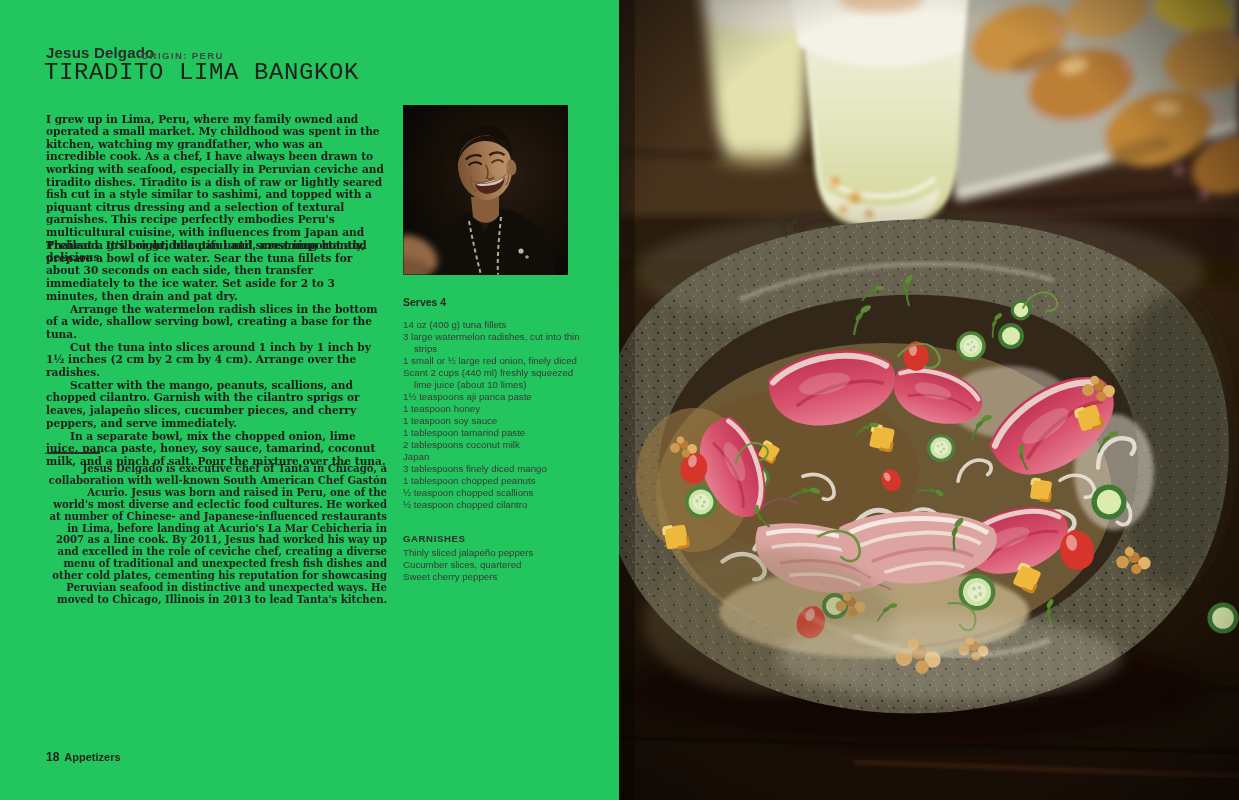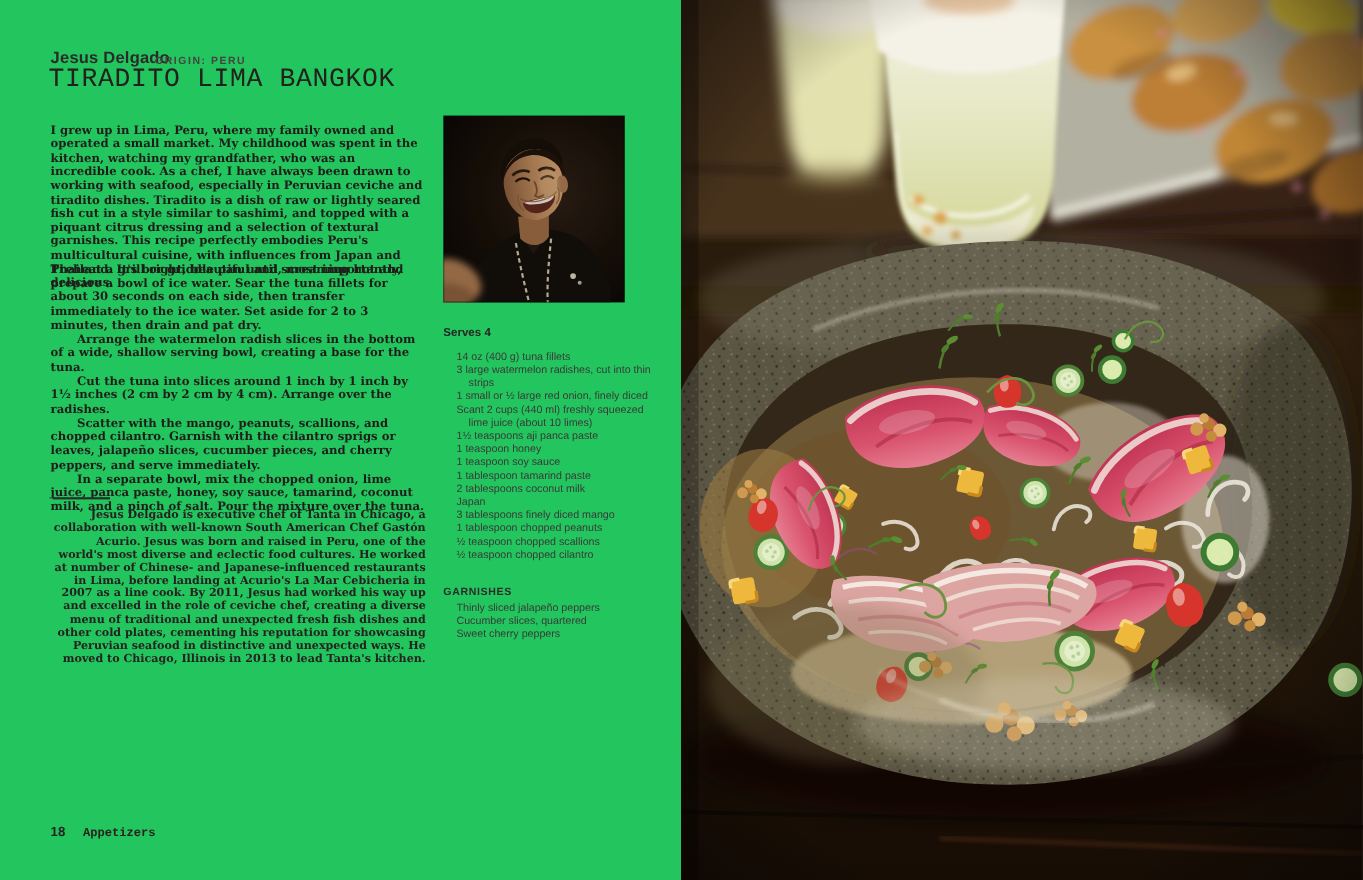--- a/index.html
+++ b/index.html
@@ -24,27 +24,27 @@
   .method p{margin:0;}
   .method p + p{text-indent:24px;}
 
   .rule{position:absolute;left:48px;top:452px;width:52px;height:2px;background:#2c2b28;}
   .bio{position:absolute;left:46px;top:463px;width:341px;font-size:10.1px;line-height:11.9px;font-weight:600;color:#252220;text-align:right;}
   .bio .lead{font-weight:bold;}
 
   
   .footer{position:absolute;left:46px;top:747px;}
   .page-num{font-size:12px;font-weight:bold;color:#222;}
-  .section{font-family:Liberation Mono, monospace;font-size:11px;font-weight:600;color:#26231f;margin-left:16px;}
+  .section{font-family:Liberation Sans, sans-serif;font-size:11px;font-weight:600;color:#26231f;margin-left:5px;}
 
   
   .portrait{position:absolute;left:403px;top:105px;width:165px;height:170px;}
   .serves{position:absolute;left:403px;top:296px;font-size:10.5px;font-weight:bold;color:#262624;}
   .ingredients{position:absolute;left:403px;top:319px;width:190px;font-size:9.7px;line-height:12px;color:#3a3a38;}
-  .ing-item{padding-left:11px;text-indent:-11px;margin-left:12px;}
+  .ing-item{padding-left:11px;text-indent:-11px;}
   .garnish-header{position:absolute;left:403px;top:533px;font-size:9.6px;font-weight:bold;letter-spacing:.6px;color:#2b2b29;}
   .garnishes{position:absolute;left:403px;top:547px;width:190px;font-size:9.7px;line-height:12px;color:#3a3a38;}
 
   .photo-svg{position:absolute;left:0;top:0;width:620px;height:800px;display:block;}
 </style>
 </head>
 <body>
 
 <div class="page left-page">
 

